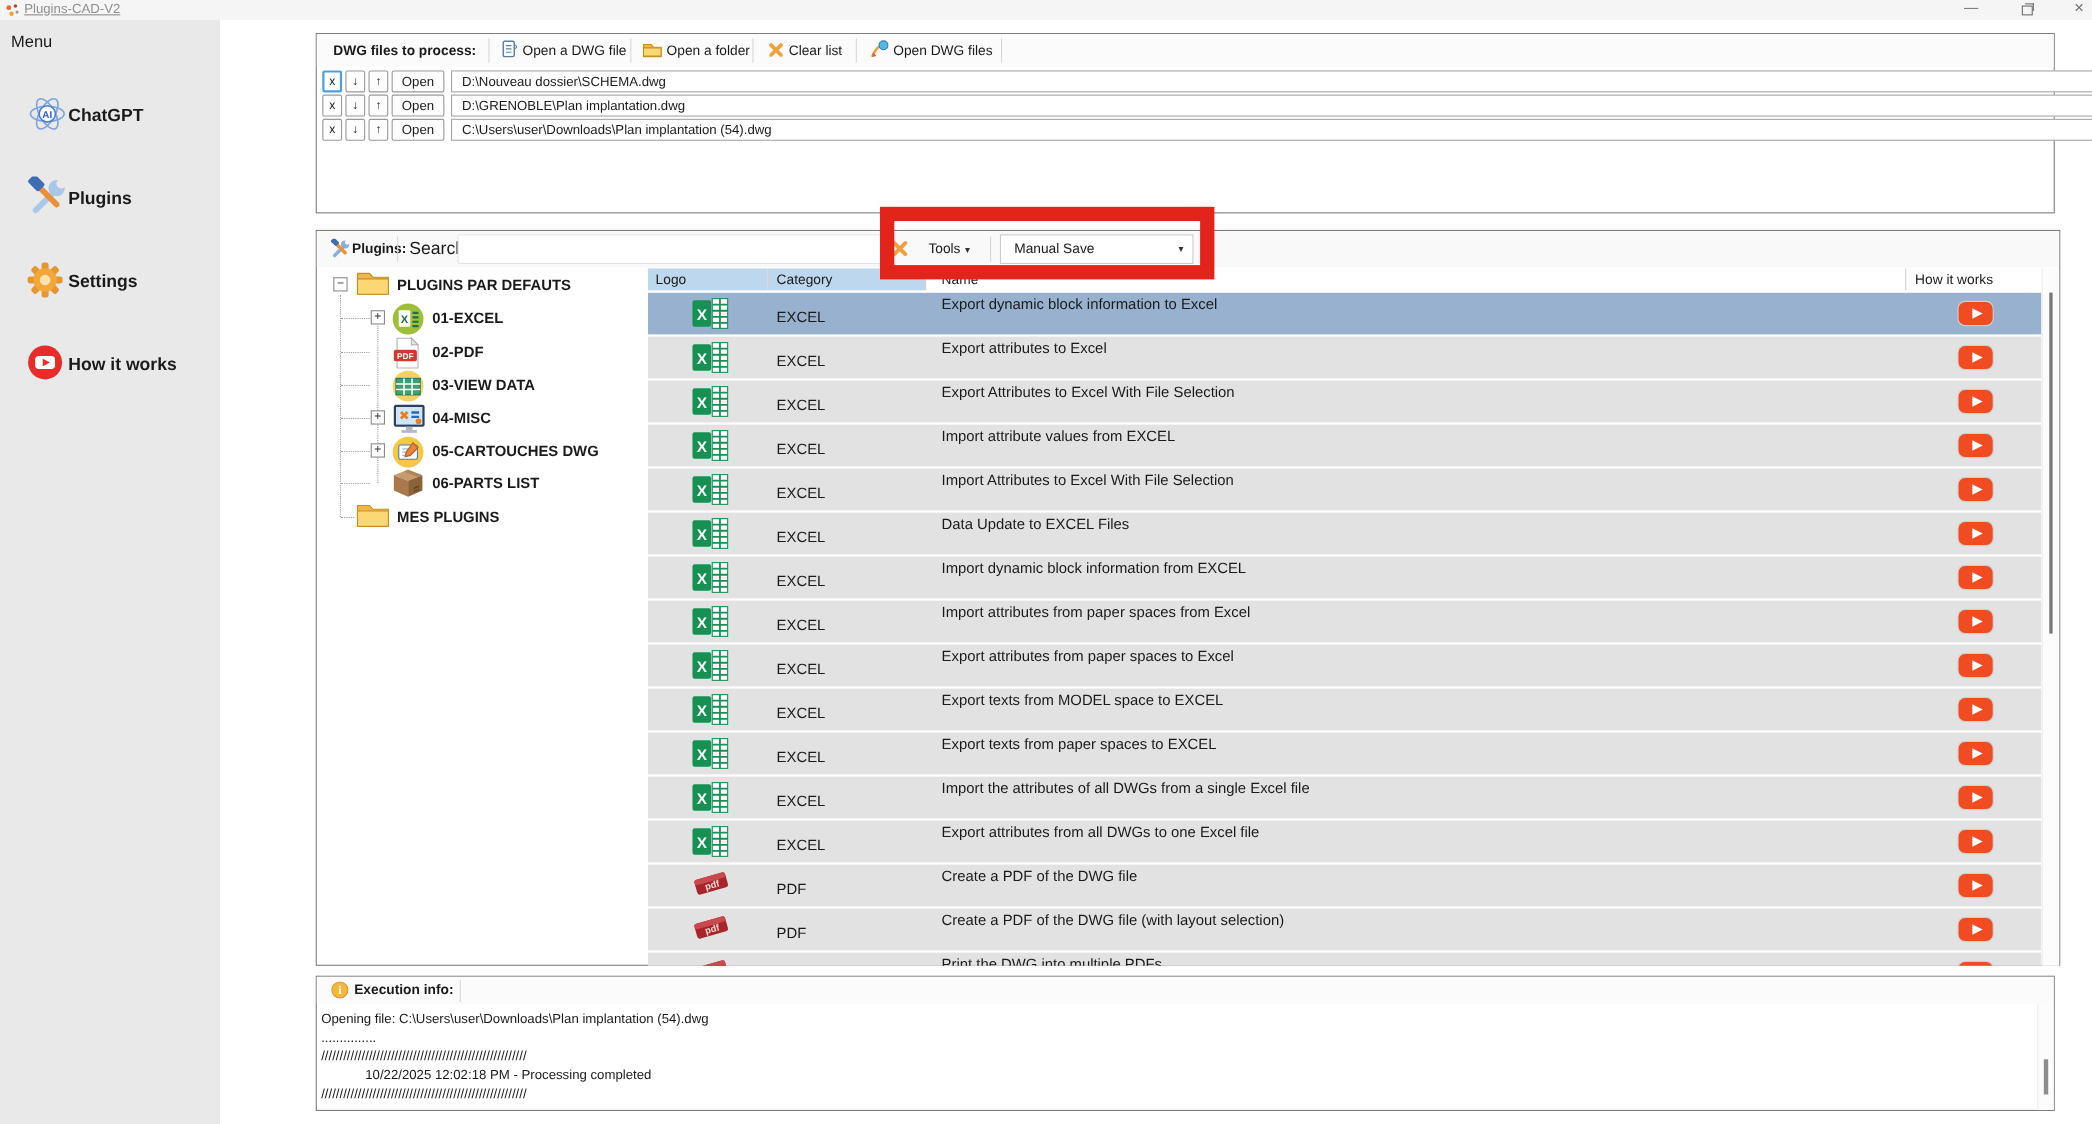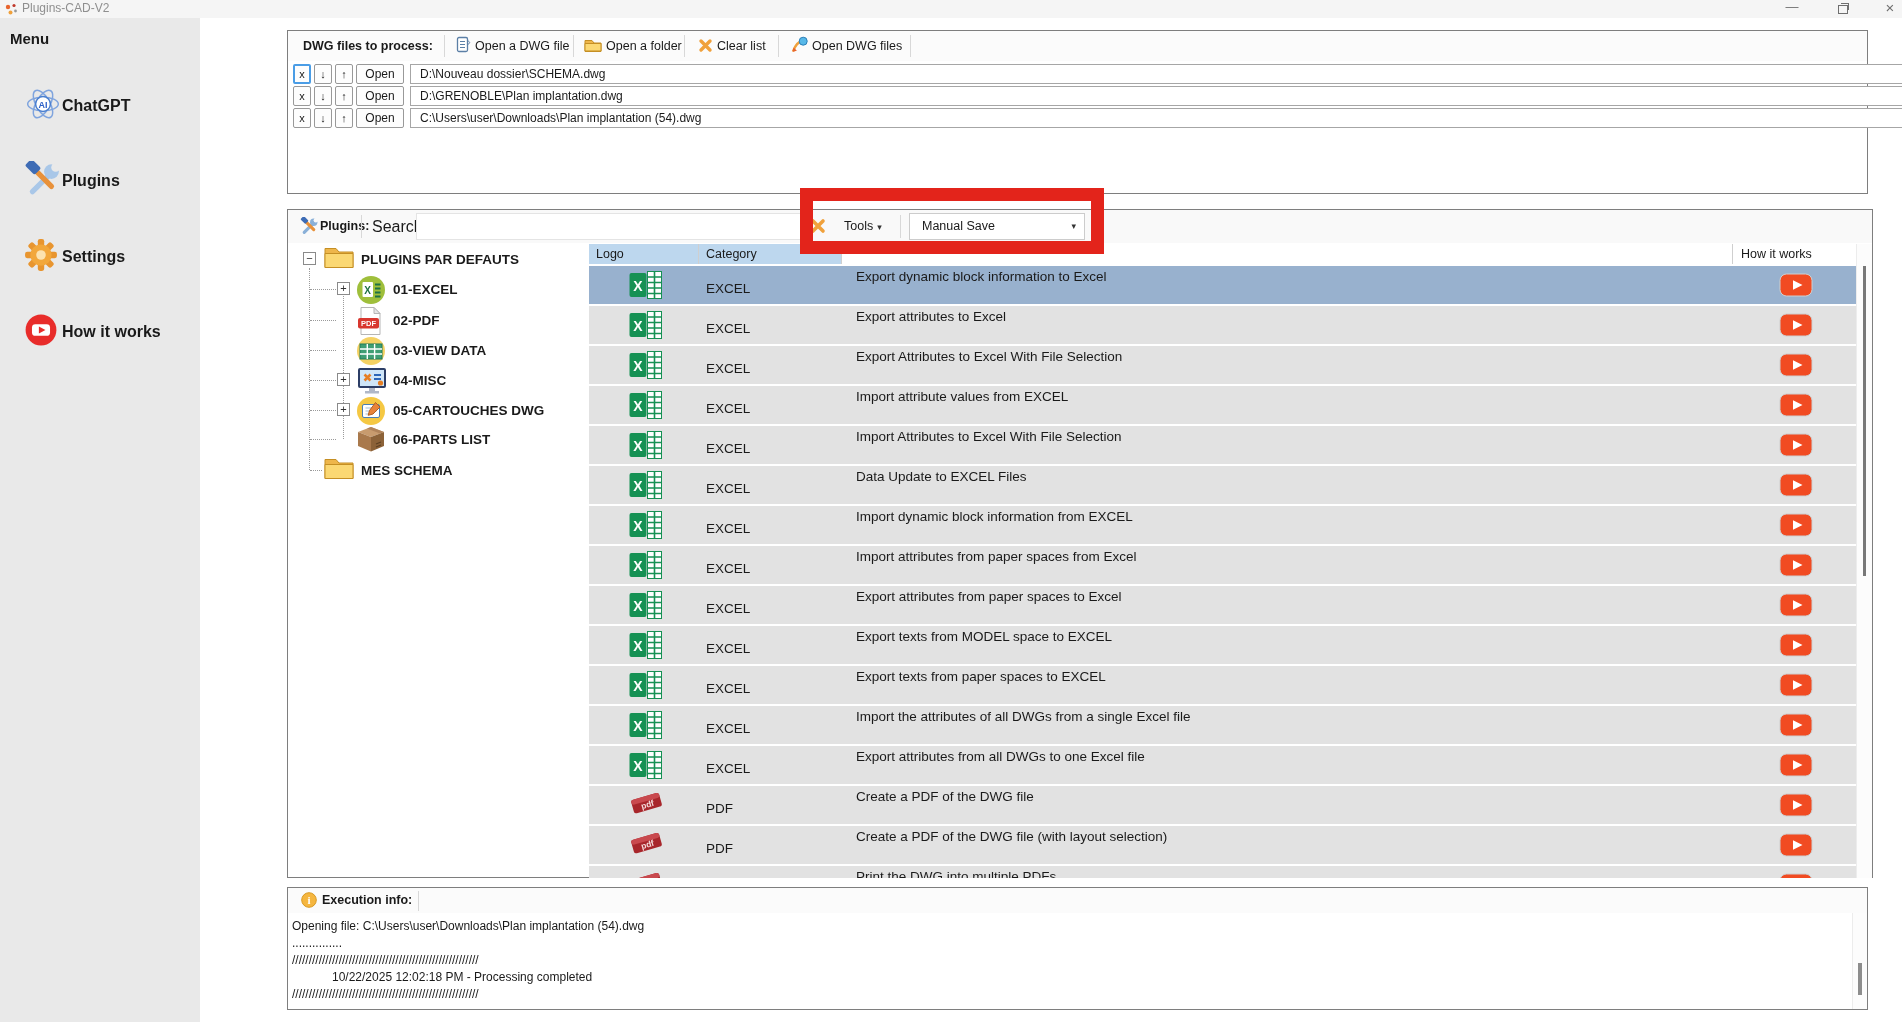--- a/index.html
+++ b/index.html
@@ -1,30 +1,30 @@
 <!DOCTYPE html>
 <html><head>
 <meta charset="utf-8">
 <style>
   html,body{margin:0;padding:0;background:#fff;}
   #app{position:relative;width:1902px;height:1022px;background:#fff;overflow:hidden;
        font-family:"Liberation Sans",sans-serif;color:#1a1a1a;}
   
   .titlebar{position:absolute;left:0;top:0;width:1902px;height:18px;background:#f5f5f5;}
   .titlebar .appicon{position:absolute;left:4px;top:2px;width:14px;height:14px;}
-  .titlebar .title{position:absolute;left:22px;top:1px;font-size:12px;color:#8f8f8f;}
+  .titlebar .title{position:absolute;left:22px;top:1px;font-size:12px;color:#8f8f8f;text-decoration:underline;}
   .win-btn{position:absolute;top:0;width:20px;height:17px;text-align:center;color:#6e6e6e;cursor:default;}
   .wb-min{left:1782px;font-size:13px;line-height:14px;}
   .wb-max{left:1833px;}
   .wb-max .sq{position:absolute;left:5px;top:5px;width:8px;height:7px;border:1px solid #6e6e6e;background:#f5f5f5;}
   .wb-max .sq2{position:absolute;left:8px;top:3px;width:7px;height:6px;border:1px solid #6e6e6e;border-left:none;border-bottom:none;}
   .wb-close{left:1880px;font-size:15px;line-height:16px;}
   
   .sidebar{position:absolute;left:0;top:18px;width:200px;height:1004px;background:#e9e9e9;}
-  .menu-header{position:absolute;left:10px;top:12px;font-size:15px;font-weight:bold;}
+  .menu-header{position:absolute;left:10px;top:12px;font-size:15px;font-weight:normal;}
   .side-item{position:absolute;left:0;width:200px;height:44px;cursor:default;}
   .side-item .sicon{position:absolute;left:24px;top:50%;transform:translateY(-50%);}
   .side-item .slabel{position:absolute;left:62px;top:50%;transform:translateY(-50%);
         font-size:16px;font-weight:bold;white-space:nowrap;}
   
   .panel{position:absolute;background:#fff;border:1px solid #7e7e7e;box-sizing:border-box;}
   .vsep{position:absolute;width:1px;background:#d8d8d8;}
   
   #dwg-panel{left:287px;top:30px;width:1581px;height:164px;}
   #dwg-panel .toolbar{position:absolute;left:0;top:0;width:100%;height:30px;background:#fbfbfb;}
@@ -322,26 +322,27 @@
               <path d="M20 19l5-2M20 22l5-2" stroke="#5e4022" stroke-width="1.2"></path>
             </svg></div>
           <div class="tree-label" style="left: 105px; top: 16px; transform: translateY(-50%);">06-PARTS LIST</div>
         </div>
         <div class="tree-row" style="left: 0px; top: 244px; width: 300px; height: 32px;">
           <div class="dotstub" style="left: 22px; top: 16px; width: 12px;"></div>
           <div class="tree-icon" style="left: 35px; top: 2px;"><svg width="34" height="26">
               <path d="M2 3.5h11l3 3.5h14v15.5H2z" fill="#eeb64b" stroke="#c58f24"></path>
               <path d="M2 8.5h28v14H2z" fill="#fbd873" stroke="#c58f24"></path>
             </svg></div>
-          <div class="tree-label" style="left: 73px; top: 16px; transform: translateY(-50%);">MES SCHEMA</div>
+          <div class="tree-label" style="left: 73px; top: 16px; transform: translateY(-50%);">MES PLUGINS</div>
         </div>
       </div>
 
     <div class="th-cell th-blue" style="left:301px;width:109px;padding-left:7px;">Logo</div>
     <div class="th-cell th-blue" style="left:411px;width:142px;padding-left:7px;">Category</div>
+    <div class="th-cell" style="left:554px;width:889px;padding-left:14px;">Name</div>
     <div class="th-cell" style="left:1445px;width:123px;padding-left:8px;">How it works</div>
     <div class="th-div" style="left:410px;"></div>
     <div class="th-div" style="left:553px;"></div>
     <div class="th-div" style="left:1444px;"></div>
 
     <div id="table-rows">
         <div class="trow sel" style="top: 0px;">
           <div class="logo"><svg width="34" height="30" viewBox="0 0 34 30">
               <rect x="0.5" y="3" width="17" height="24" rx="2" fill="#169154"></rect>
               <text x="9" y="21" font-size="14" font-weight="bold" fill="#fff" text-anchor="middle" font-family="Liberation Sans">X</text>

